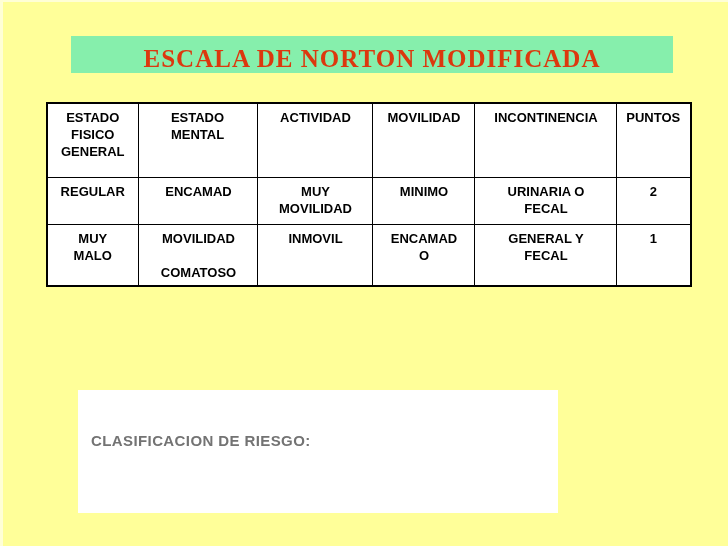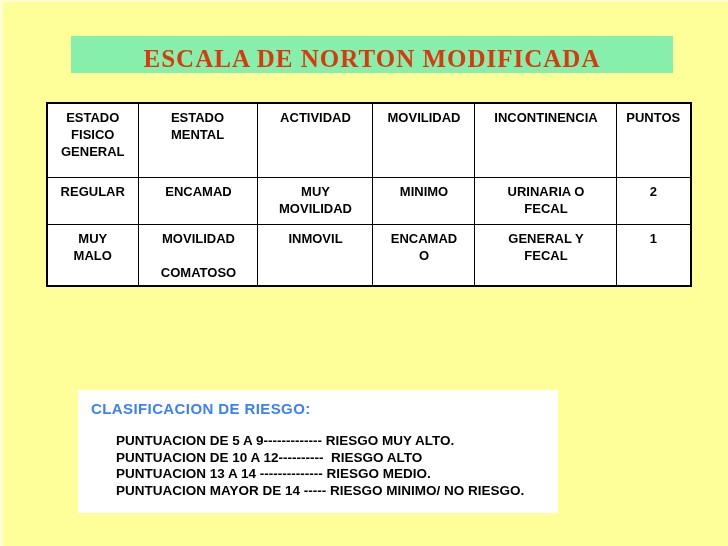--- a/index.html
+++ b/index.html
@@ -67,23 +67,24 @@
     position: absolute;
     left: 75px; top: 388px;
     width: 480px; height: 123px;
     background: #ffffff;
     box-sizing: border-box;
     padding: 10px 0 0 13px;
   }
   .risk-title {
     font-size: 15px;
     font-weight: bold;
-    color: #3b82f6;
+    color: #737373;
     letter-spacing: 0.4px;
     white-space: pre;
+    margin-top: 32px;
   }
   .risk-lines {
     margin-top: 16px;
     margin-left: 25px;
   }
   .risk-line {
     font-size: 13.5px;
     font-weight: bold;
     color: #000000;
     line-height: 16.5px;
@@ -144,21 +145,15 @@
           <td class="c-left">GENERAL Y
 FECAL</td>
           <td class="c-center">1</td>
         </tr>
       </tbody>
     </table>
   </div>
 
   <div class="risk-box">
     <div class="risk-title">CLASIFICACION DE RIESGO:</div>
-    <div class="risk-lines">
-      <div class="risk-line">PUNTUACION DE 5 A 9------------- RIESGO MUY ALTO.</div>
-      <div class="risk-line">PUNTUACION DE 10 A 12----------  RIESGO ALTO</div>
-      <div class="risk-line">PUNTUACION 13 A 14 -------------- RIESGO MEDIO.</div>
-      <div class="risk-line">PUNTUACION MAYOR DE 14 ----- RIESGO MINIMO/ NO RIESGO.</div>
-    </div>
   </div>
 
 </div>
 
 </body></html>

